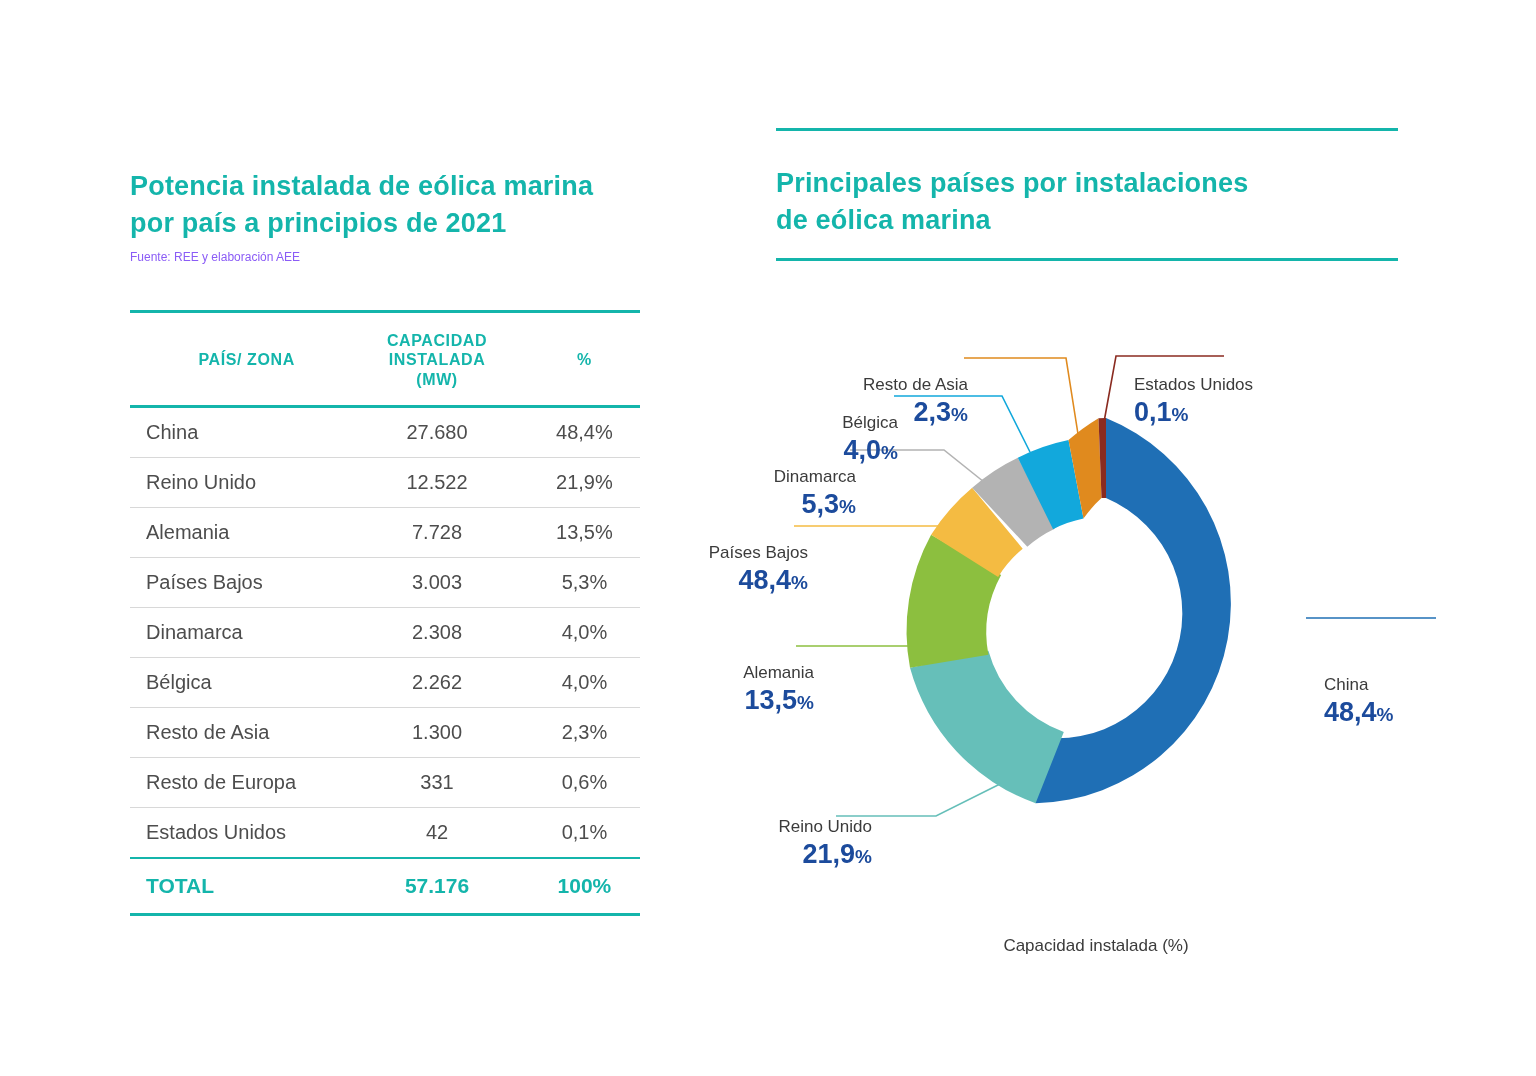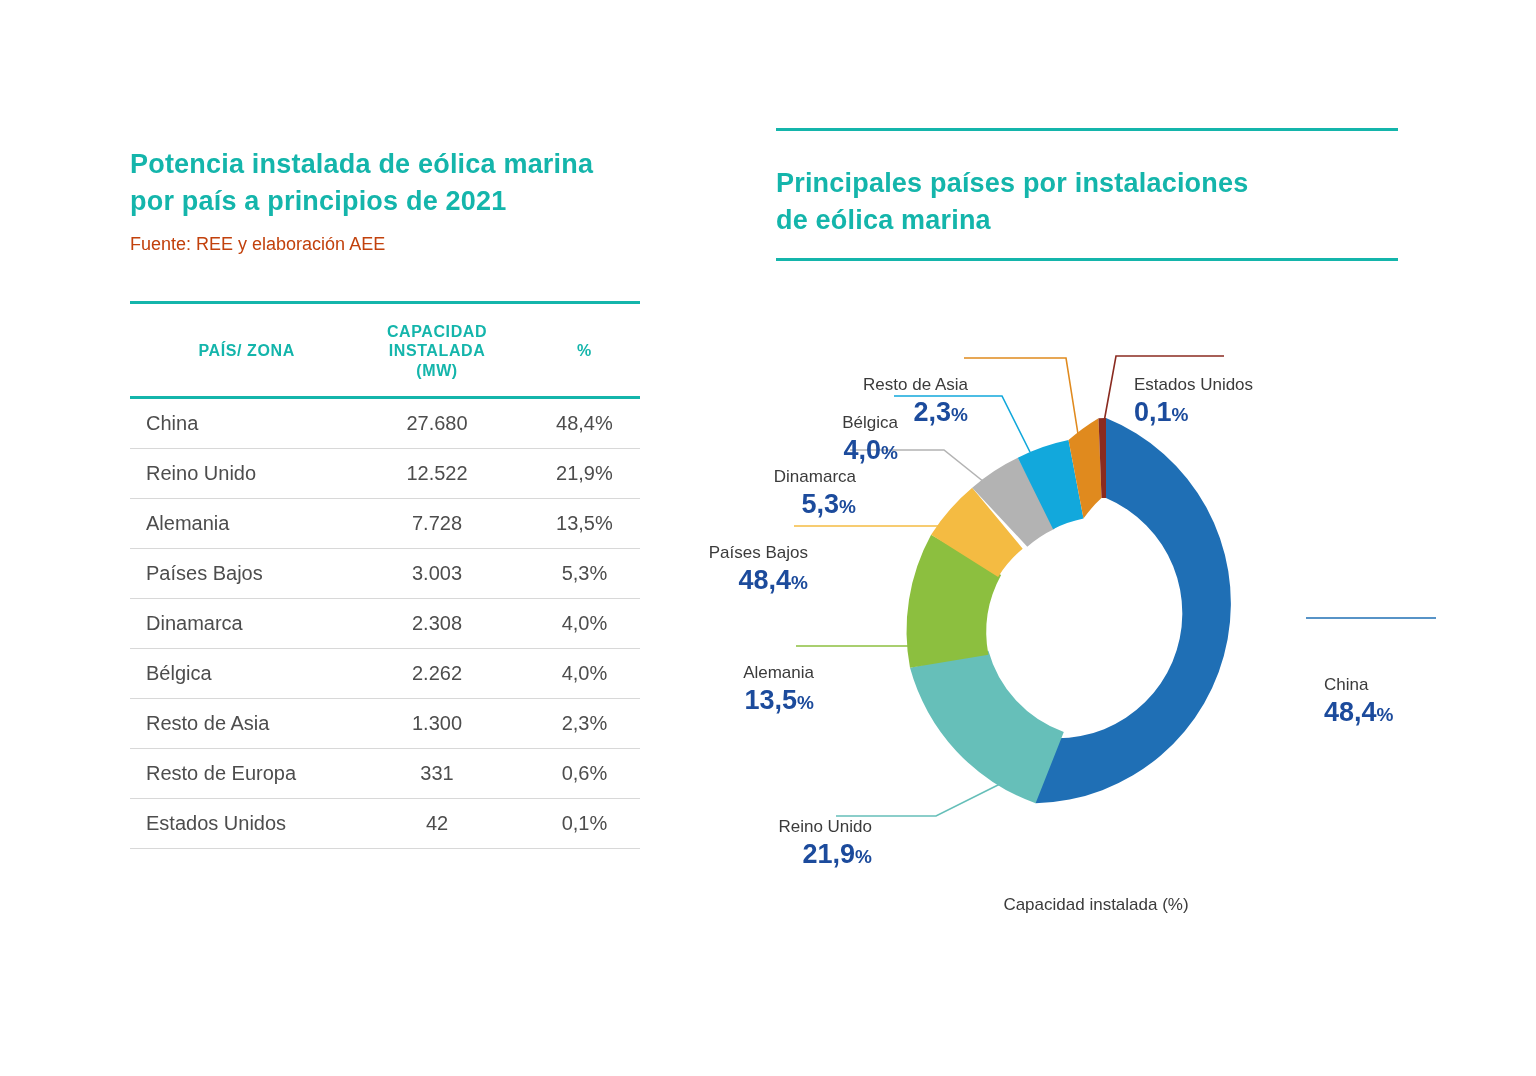--- a/index.html
+++ b/index.html
@@ -13,35 +13,35 @@
     position: relative;
     font-family: "Liberation Sans", sans-serif;
     color: #3b3b3b;
     overflow: hidden;
   }
 
   
   #left-panel {
     position: absolute;
     left: 130px;
-    top: 146px;
+    top: 168px;
     width: 510px;
   }
   .panel-title {
     color: #14b5ab;
     font-size: 27px;
     line-height: 1.38;
     font-weight: 700;
     letter-spacing: 0.2px;
     margin: 0;
   }
   .panel-source {
-    margin-top: 13px;
-    font-size: 18px;
-    color: #c2410c;
+    margin-top: 7px;
+    font-size: 12px;
+    color: #8b5cf6;
     font-weight: 400;
   }
 
   #data-table {
     margin-top: 46px;
     width: 510px;
     border-collapse: collapse;
   }
   #data-table thead th {
     color: #14b5ab;
@@ -147,21 +147,21 @@
   }
   .callout-label.right {
     text-align: left;
   }
   .callout-label.left {
     text-align: right;
   }
   #donut-caption {
     position: absolute;
     left: 776px;
-    top: 895px;
+    top: 936px;
     width: 640px;
     text-align: center;
     font-size: 17px;
     color: #3b3b3b;
   }
 </style>
 </head>
 <body>
 
 <div id="left-panel">
@@ -221,20 +221,25 @@
       </tr>
       <tr>
         <td class="col-country">Resto de Europa</td>
         <td>331</td>
         <td>0,6%</td>
       </tr>
       <tr>
         <td class="col-country">Estados Unidos</td>
         <td>42</td>
         <td>0,1%</td>
+      </tr>
+      <tr class="total-row">
+        <td class="col-country">TOTAL</td>
+        <td>57.176</td>
+        <td>100%</td>
       </tr>
     </tbody>
   </table>
 </div>
 
 <div id="right-panel">
   <div class="rule-top"></div>
   <h2 class="panel-title">
     <span>Principales países por instalaciones</span><br>
     <span>de eólica marina</span>

